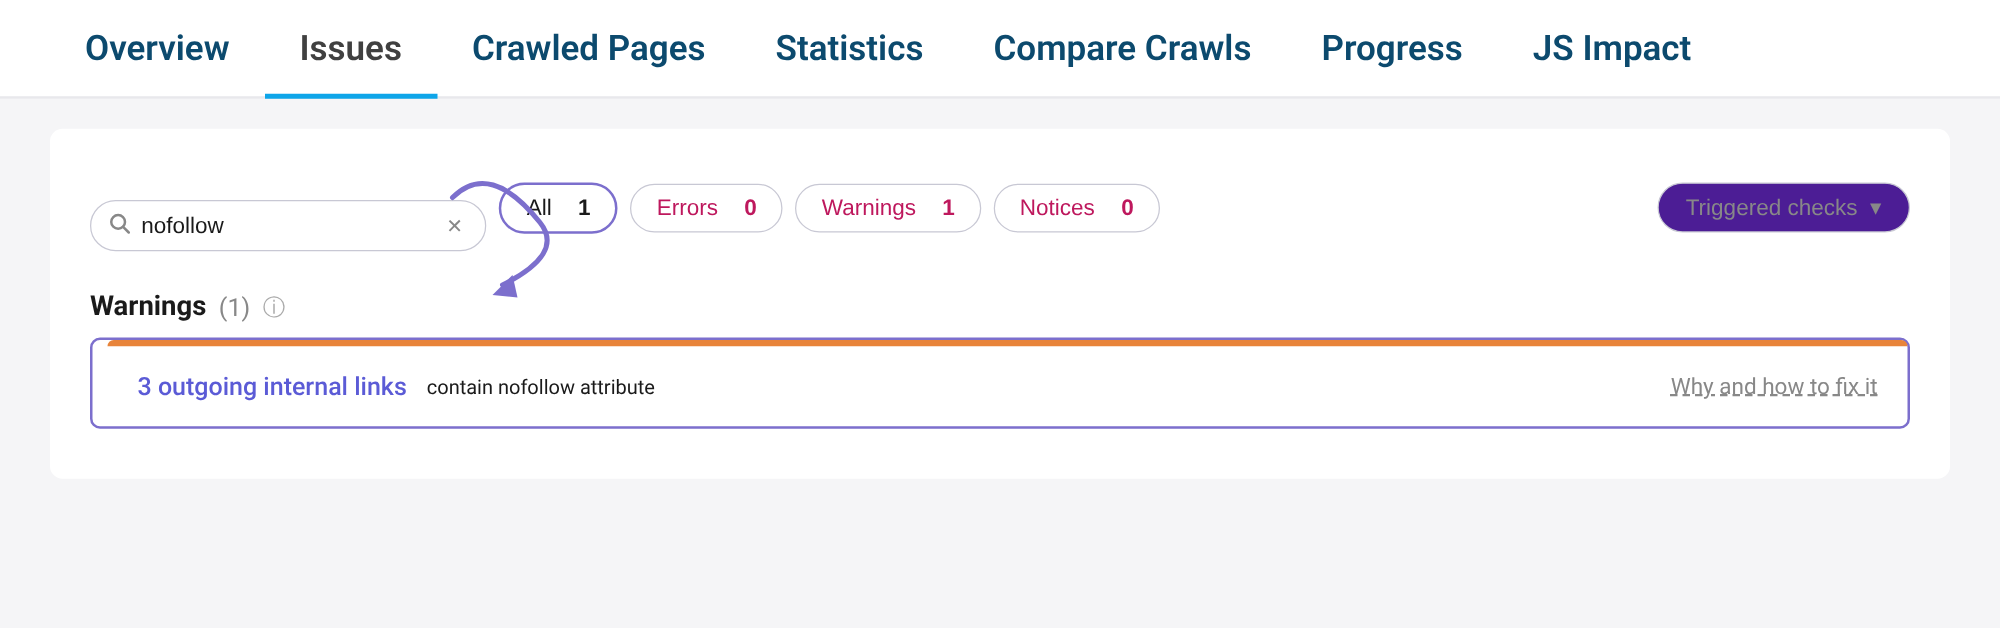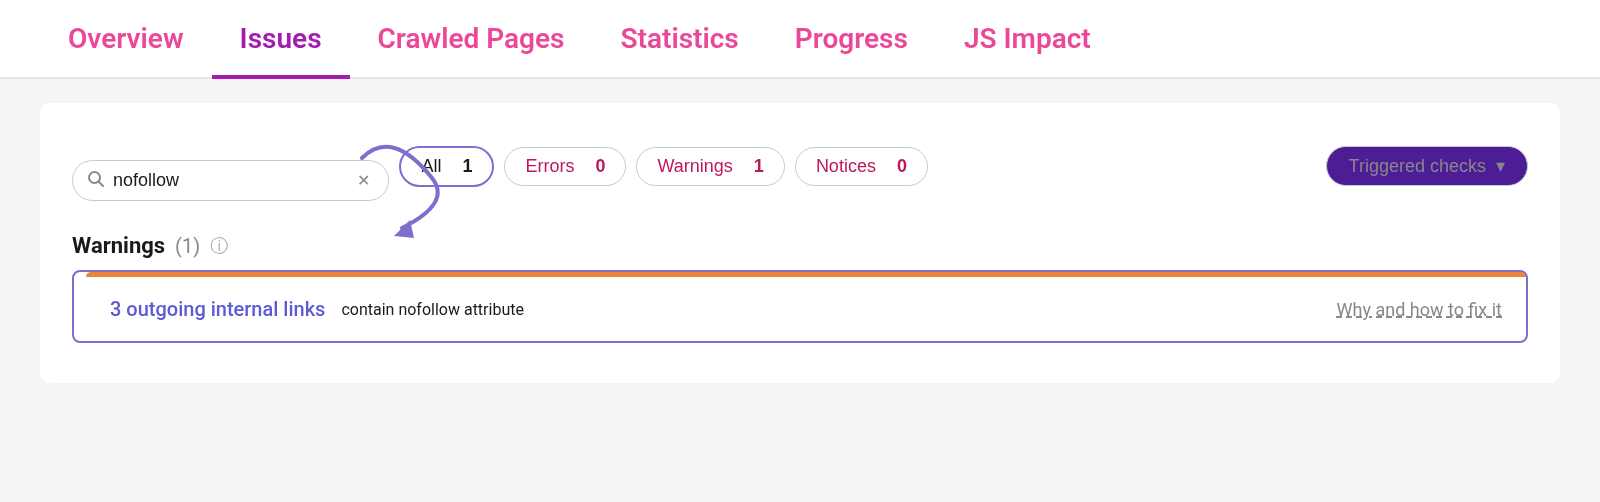--- a/index.html
+++ b/index.html
@@ -15,32 +15,32 @@
       background: #ffffff;
       border-bottom: 2px solid #e8e8ec;
       padding: 0 40px;
       display: flex;
       align-items: flex-end;
       gap: 0;
     }
     .nav-item {
       font-size: 28px;
       font-weight: 600;
-      color: #ec4899;
+      color: #0c4a6e;
       padding: 22px 28px 20px 28px;
       cursor: pointer;
       white-space: nowrap;
       border-bottom: 4px solid transparent;
       margin-bottom: -2px;
       text-decoration: none;
       display: inline-block;
     }
     .nav-item.active {
-      color: #a21caf;
-      border-bottom: 4px solid #a21caf;
+      color: #404040;
+      border-bottom: 4px solid #0ea5e9;
     }
 
     
     .main-content {
       background: #ffffff;
       margin: 24px 40px;
       border-radius: 10px;
       padding: 28px 32px 40px 32px;
     }
 
@@ -198,20 +198,21 @@
     }
   </style>
 </head>
 <body>
 
 <nav class="top-nav">
   <a class="nav-item">Overview</a>
   <a class="nav-item active">Issues</a>
   <a class="nav-item">Crawled Pages</a>
   <a class="nav-item">Statistics</a>
+  <a class="nav-item">Compare Crawls</a>
   <a class="nav-item">Progress</a>
   <a class="nav-item">JS Impact</a>
 </nav>
 
 <div class="main-content">
 
   <div class="filter-bar">
 
     <div class="search-box">
       <span class="search-icon-wrap">

